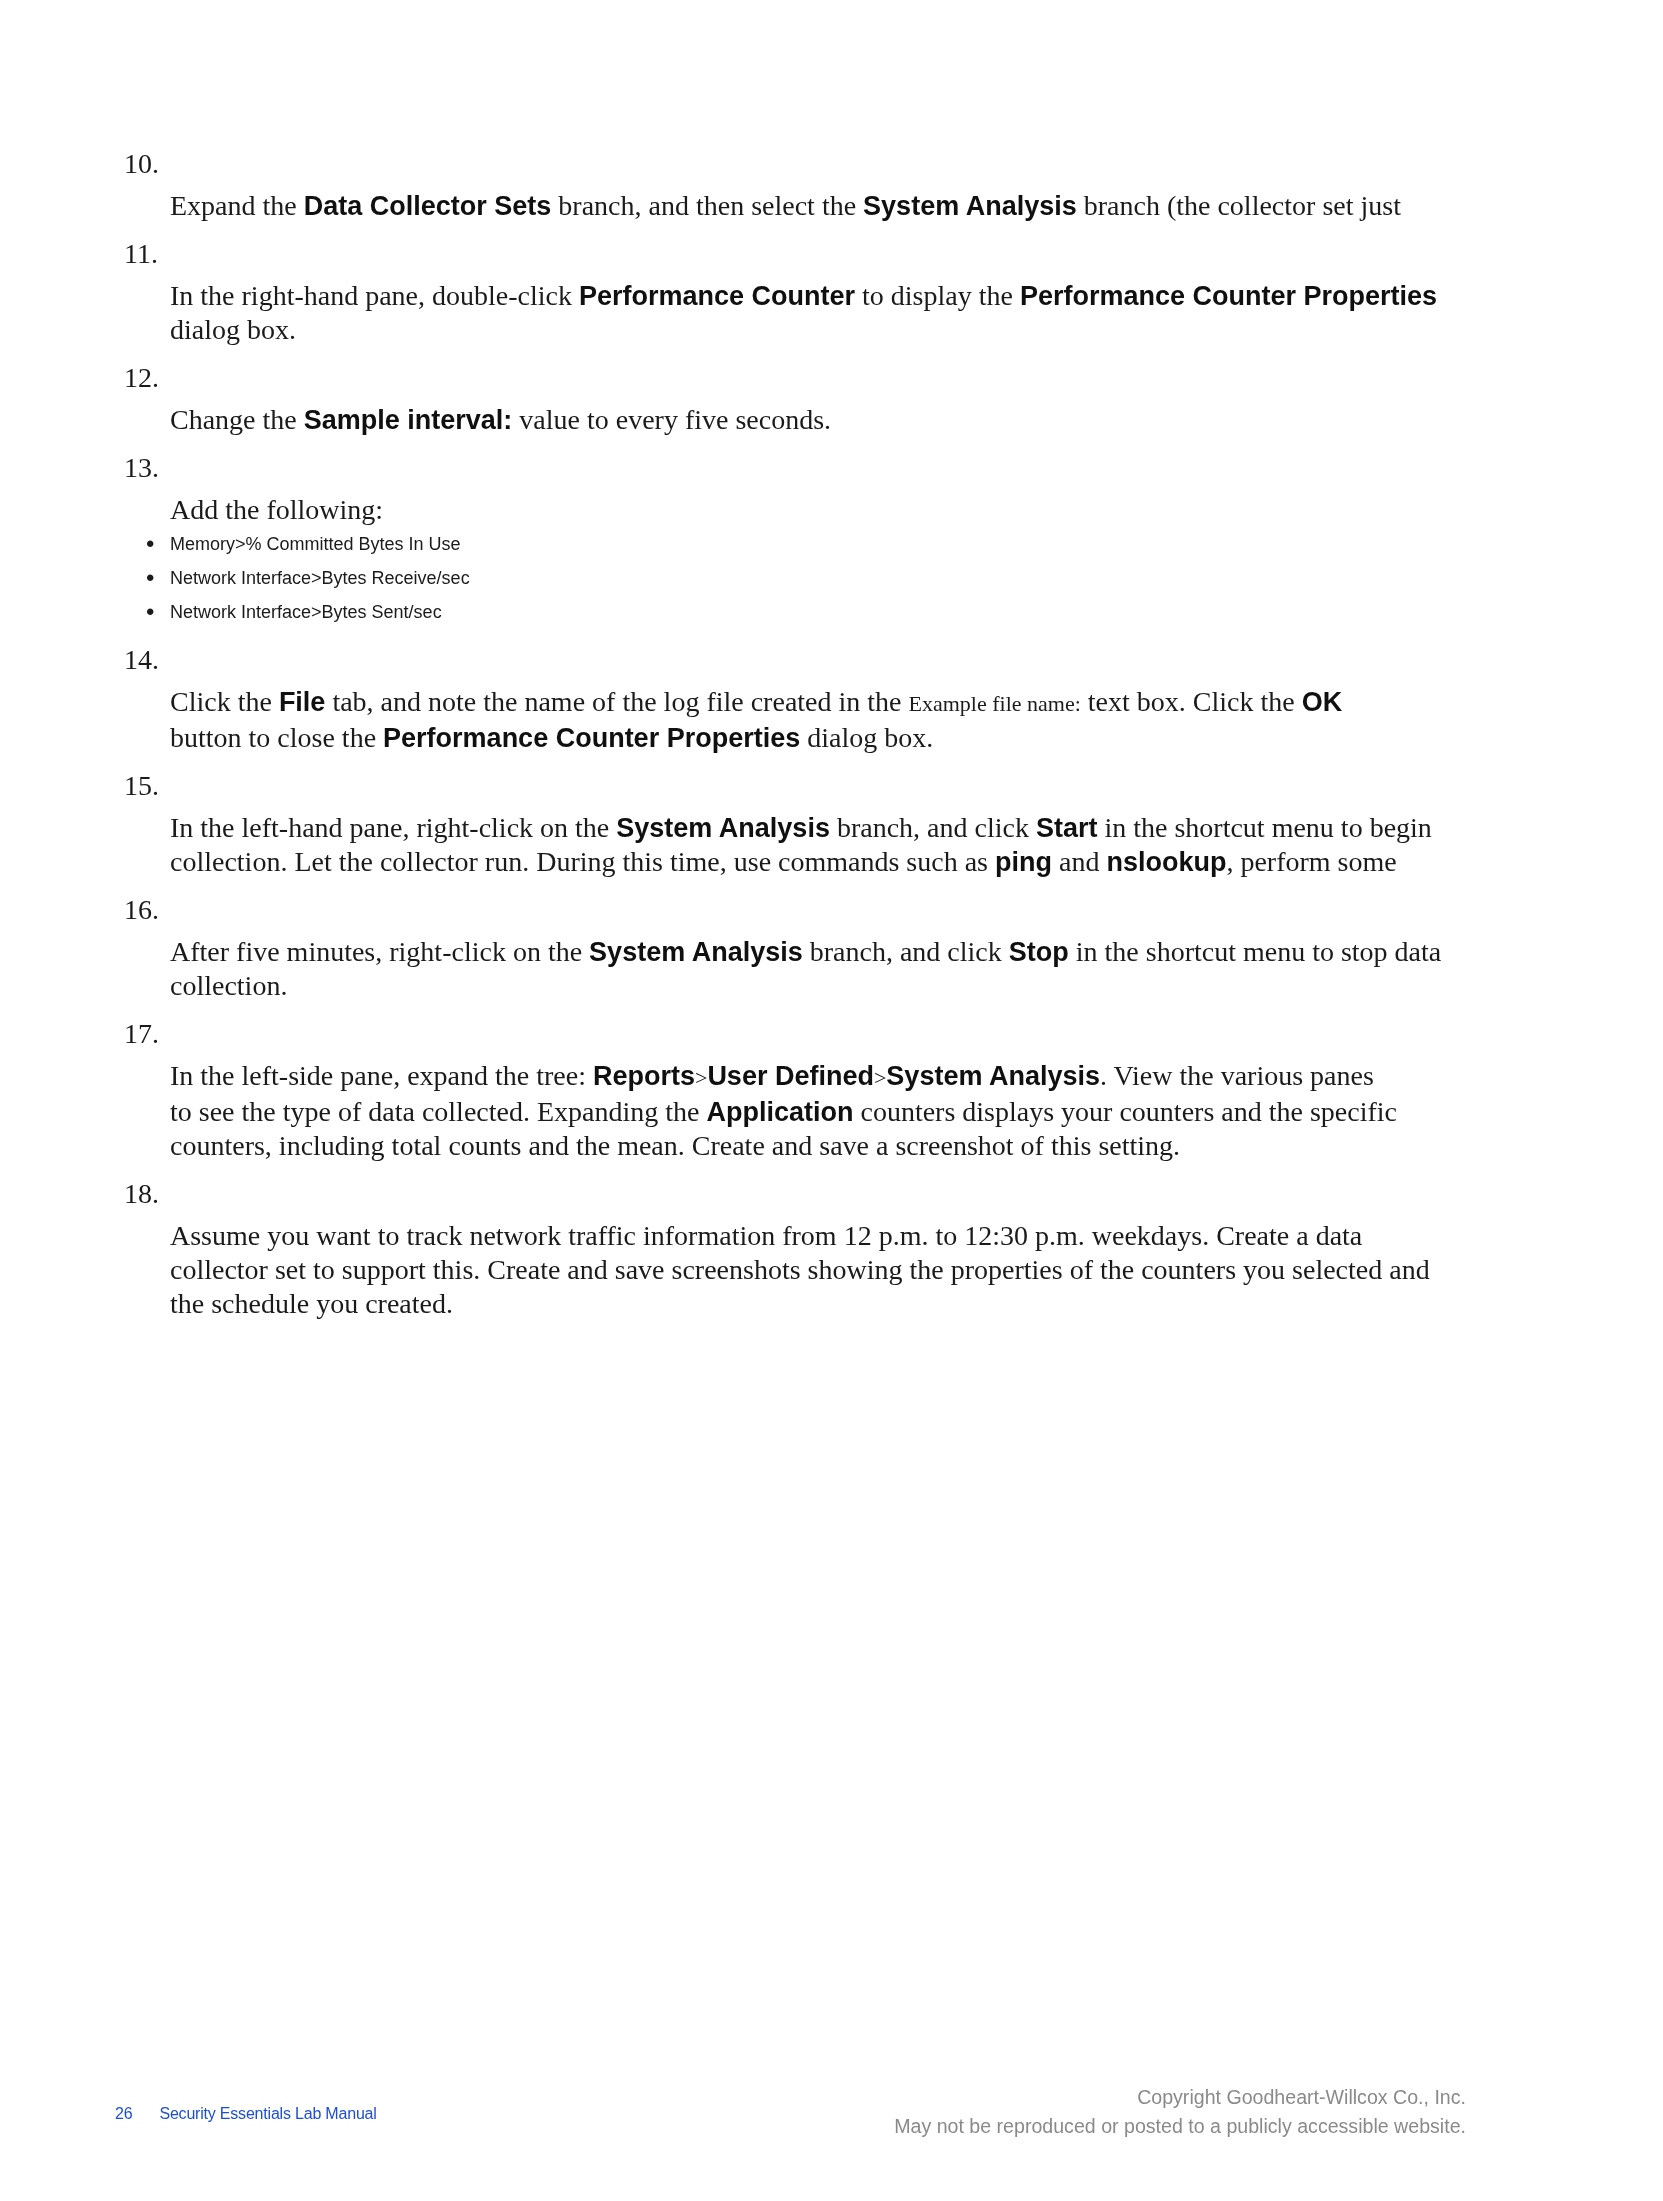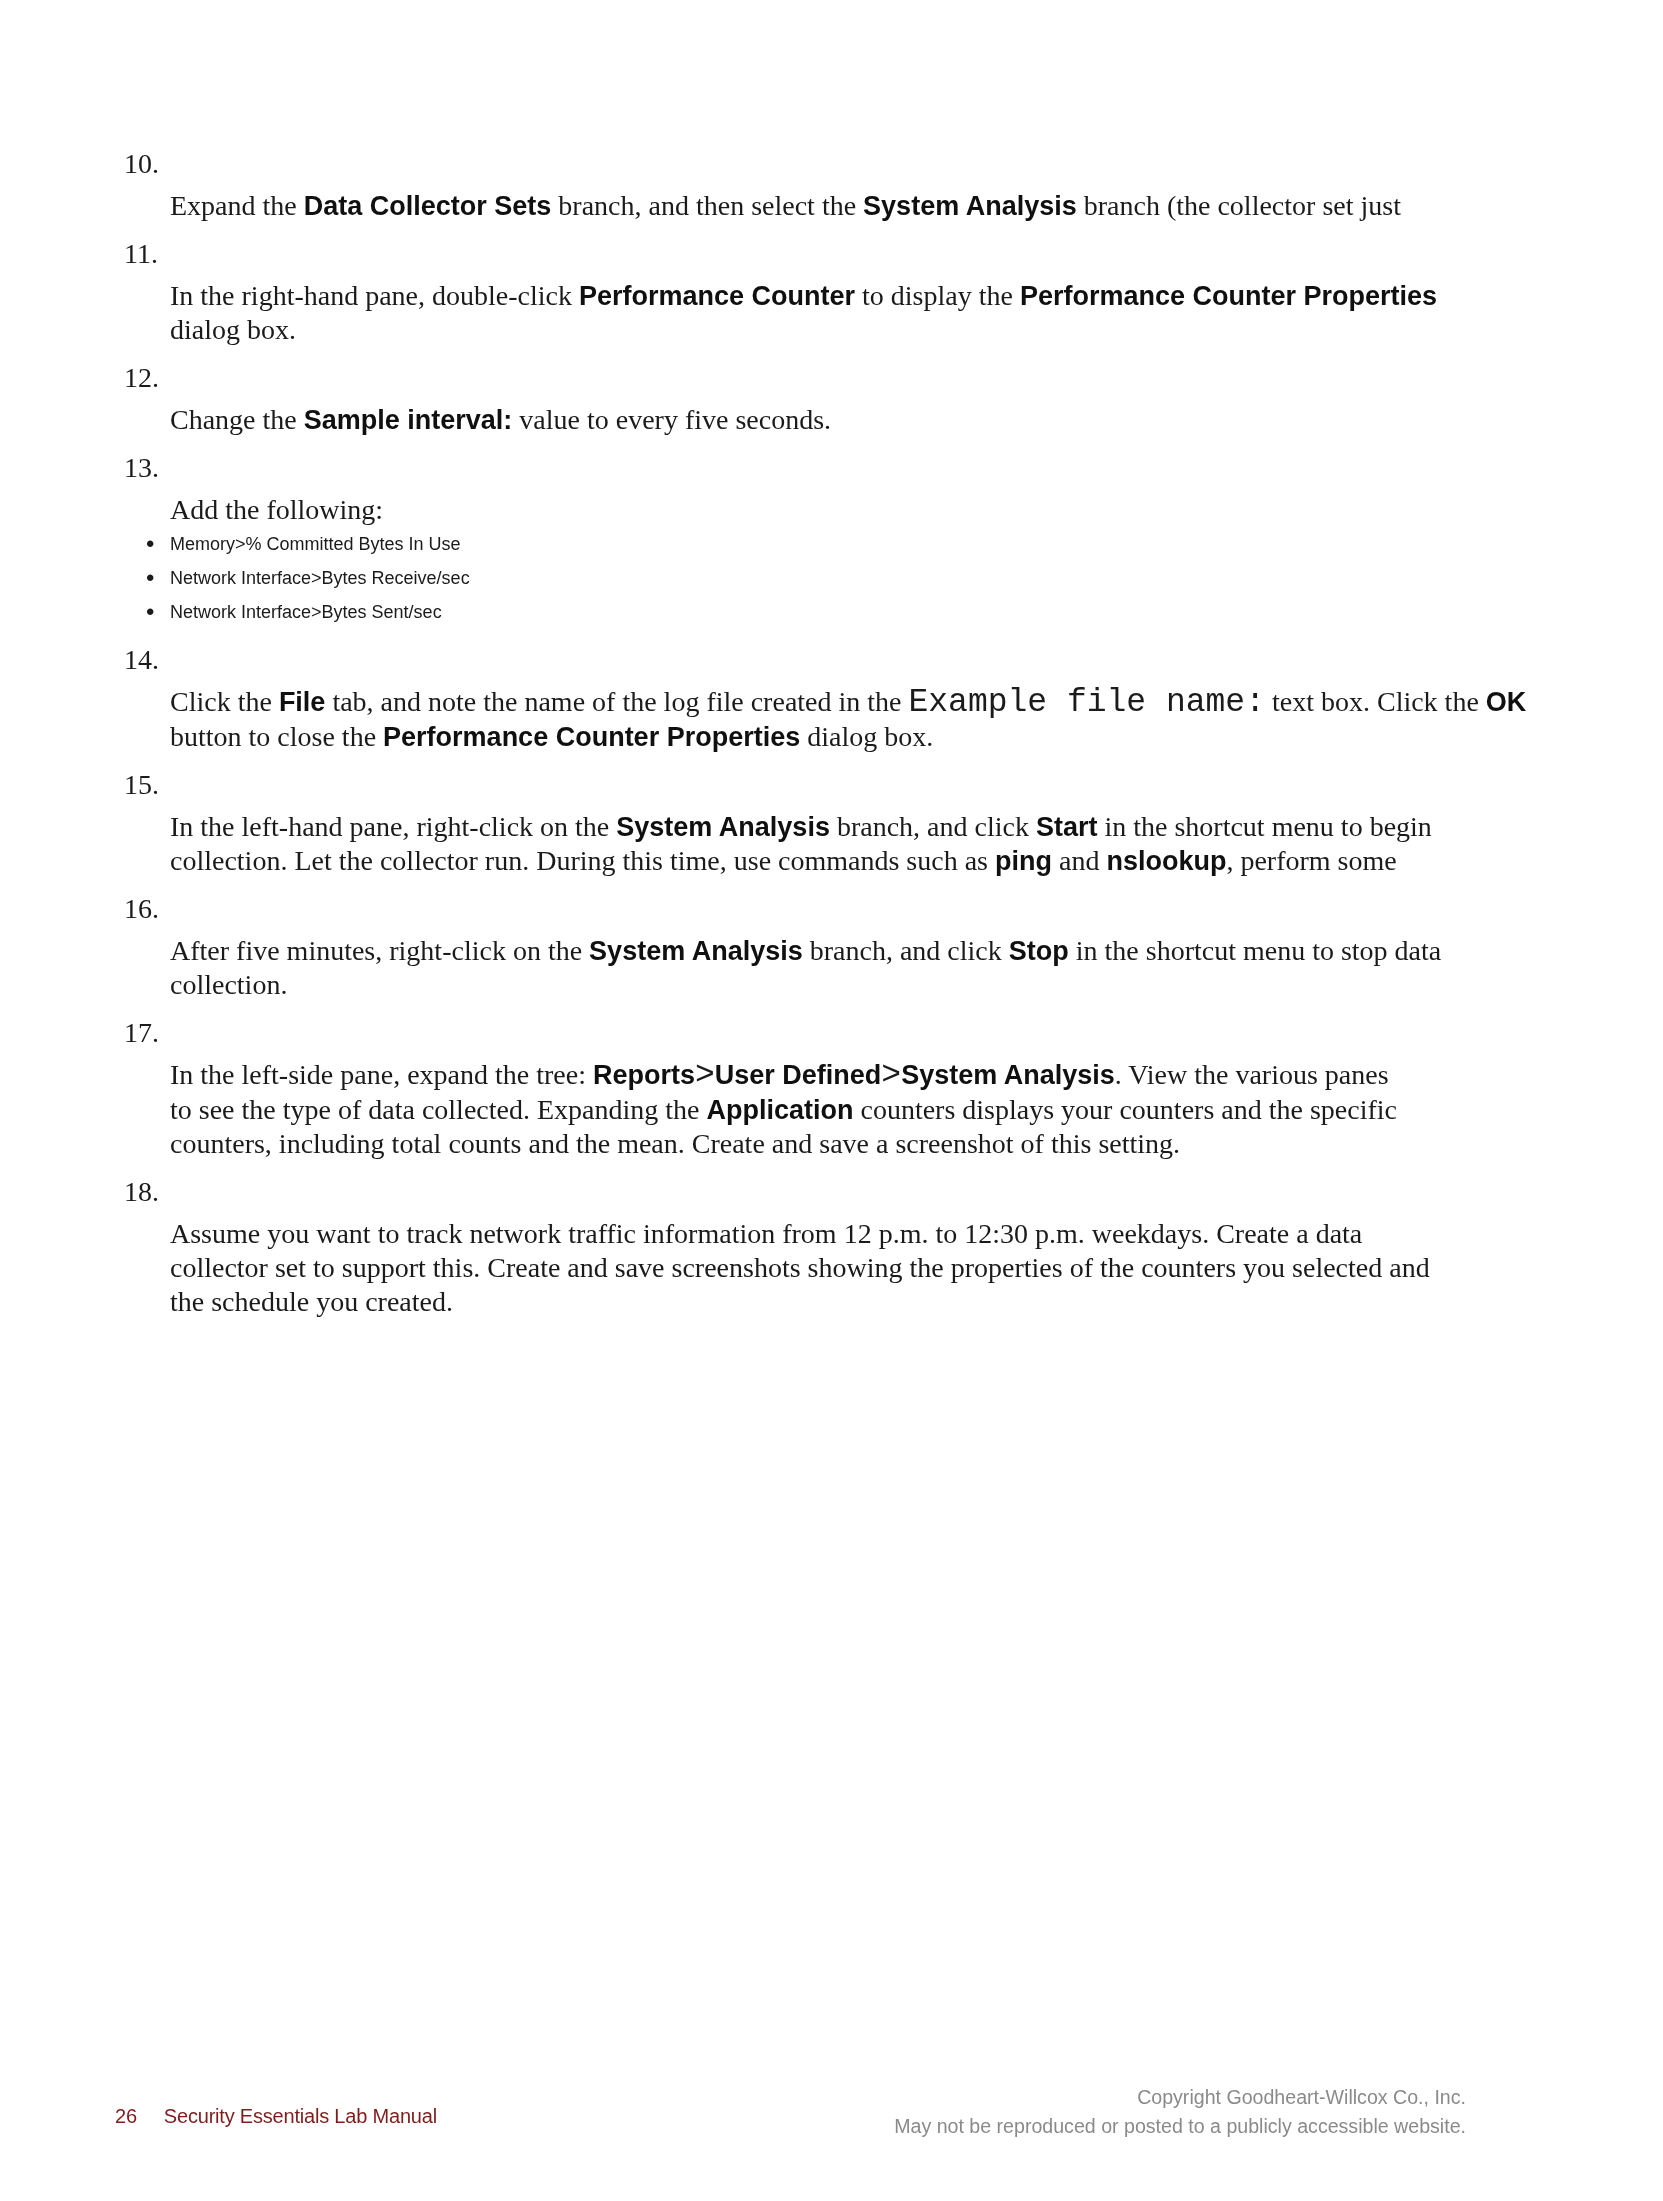--- a/index.html
+++ b/index.html
@@ -16,34 +16,34 @@
   }
   #steps li {
     display:flex; align-items:flex-start;
     font-size:28px; line-height:34px; margin:0 0 14px 0;justify-content:center;
   }
   .num { flex:none; width:46px; font-family:"Liberation Serif", serif; }
   .step-body { flex:1; min-width:0;margin-top:42px; }
   .line { white-space:pre; }
   .seg-r { font-family:"Liberation Serif", serif; }
   .seg-b { font-family:"Liberation Sans", sans-serif; font-weight:700; font-size:27px; color:#101010; }
-  .seg-s { font-family:Liberation Mono, monospace; font-size:33px; color:#1b1b1b; }
+  .seg-s { font-family:Liberation Serif, serif; font-size:22px; color:#1b1b1b; }
 
   
   .bullet-row { display:flex; line-height:34px; }
   .bullet-glyph {
     flex:none; width:24px; margin-left:-24px; text-align:left;
     font-family:"Liberation Sans", sans-serif; font-size:24px; color:#1b1b1b;
   }
   .bullet-text { font-family:"Liberation Sans", sans-serif; font-size:18px; color:#1b1b1b; white-space:pre; }
 
   
   .footer-left {
     position:absolute; left:115px; top:2105px;
-    font-family:"Liberation Sans", sans-serif; font-size:20px; color:#7f1d1d;
+    font-family:"Liberation Sans", sans-serif; font-size:16px; color:#1d4ed8;
     letter-spacing:-0.2px; white-space:nowrap;
   }
   .footer-left .pgnum { margin-right:27px; }
   .footer-right {
     position:absolute; right:197px; top:2083px; text-align:right;
     font-family:"Liberation Sans", sans-serif; font-size:19.6px; line-height:29px;
     color:#8a8a8a; white-space:nowrap;
   }
 </style>
 </head>

